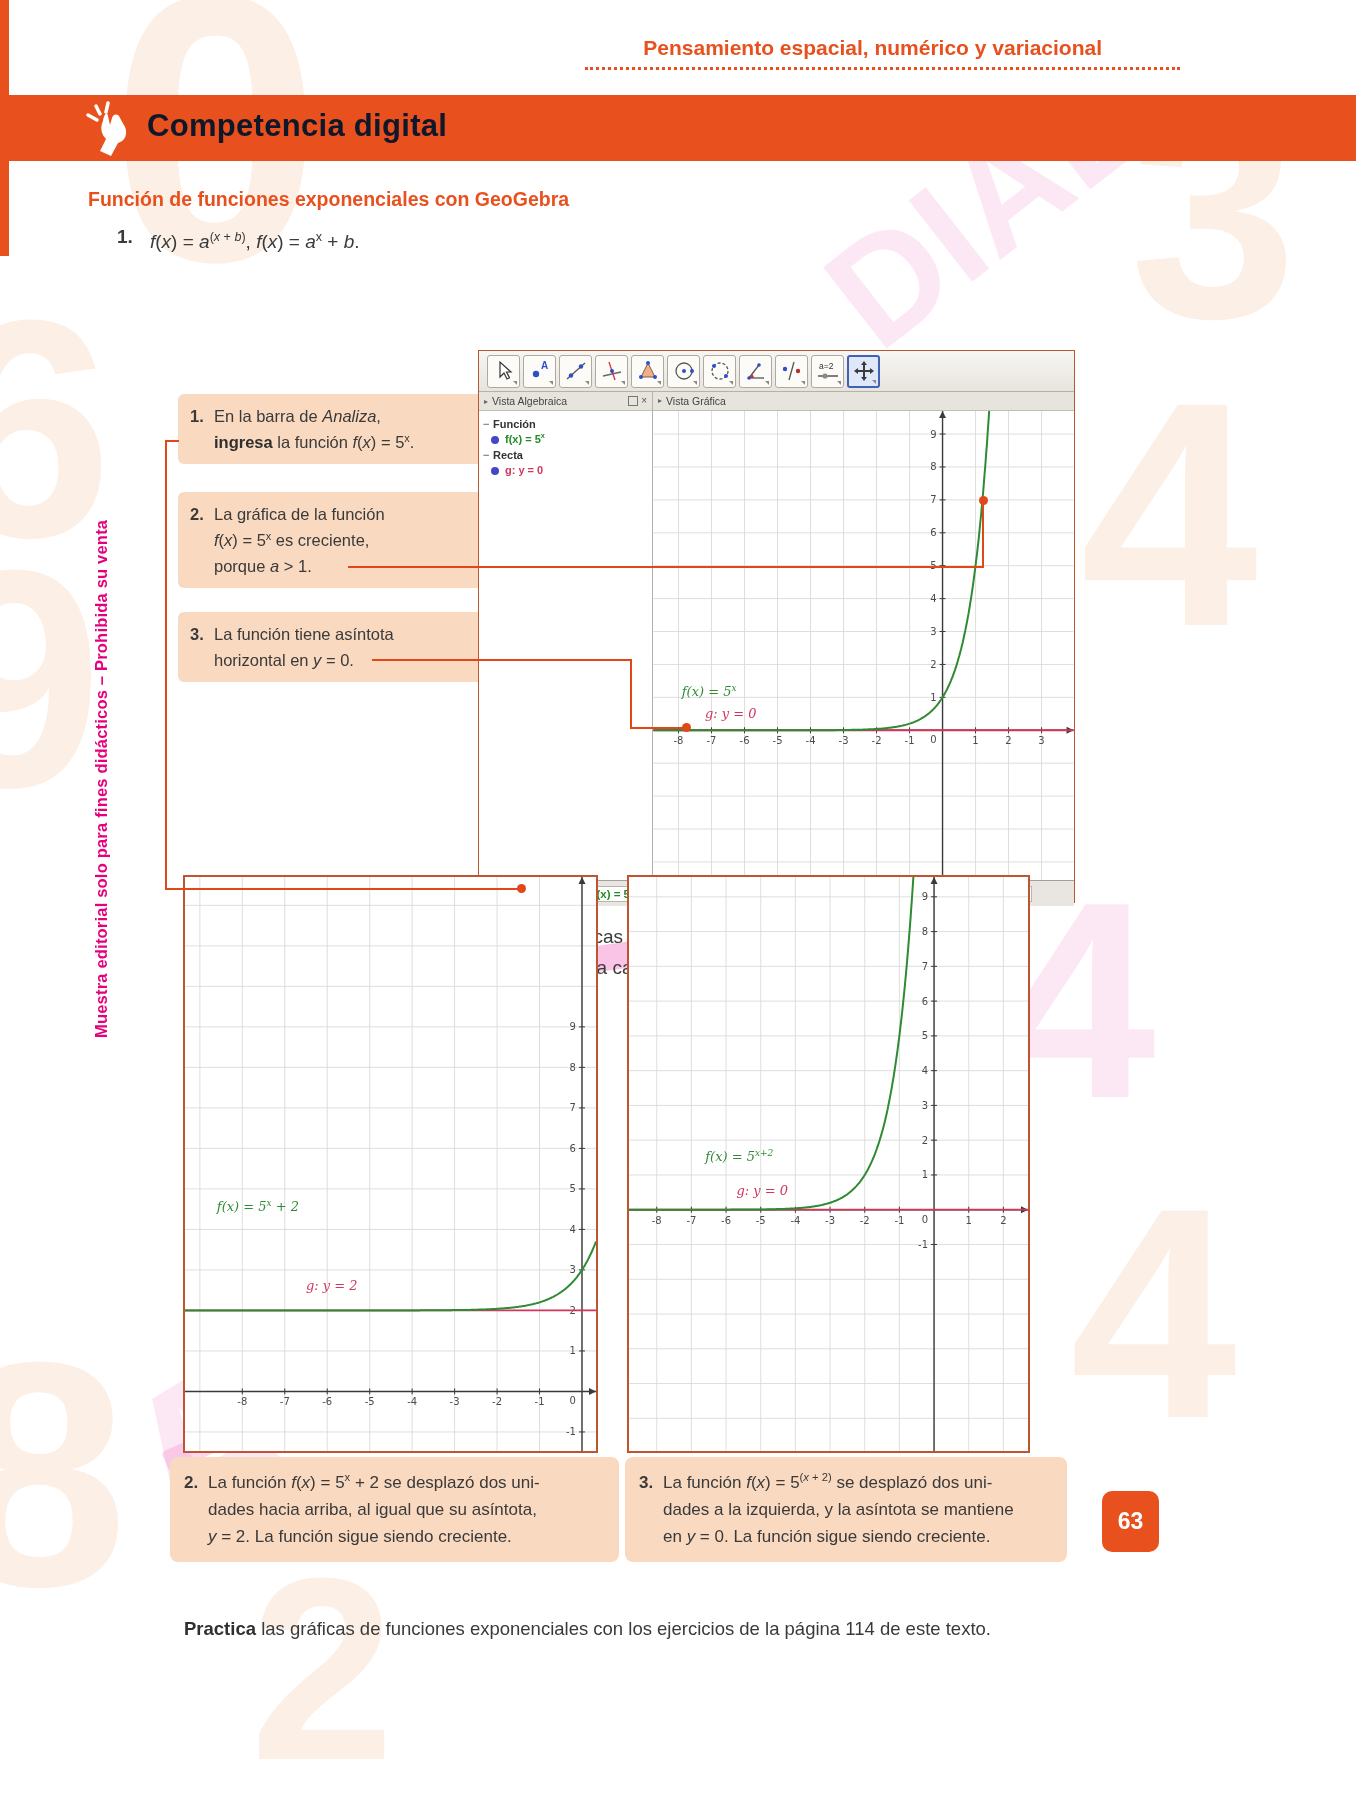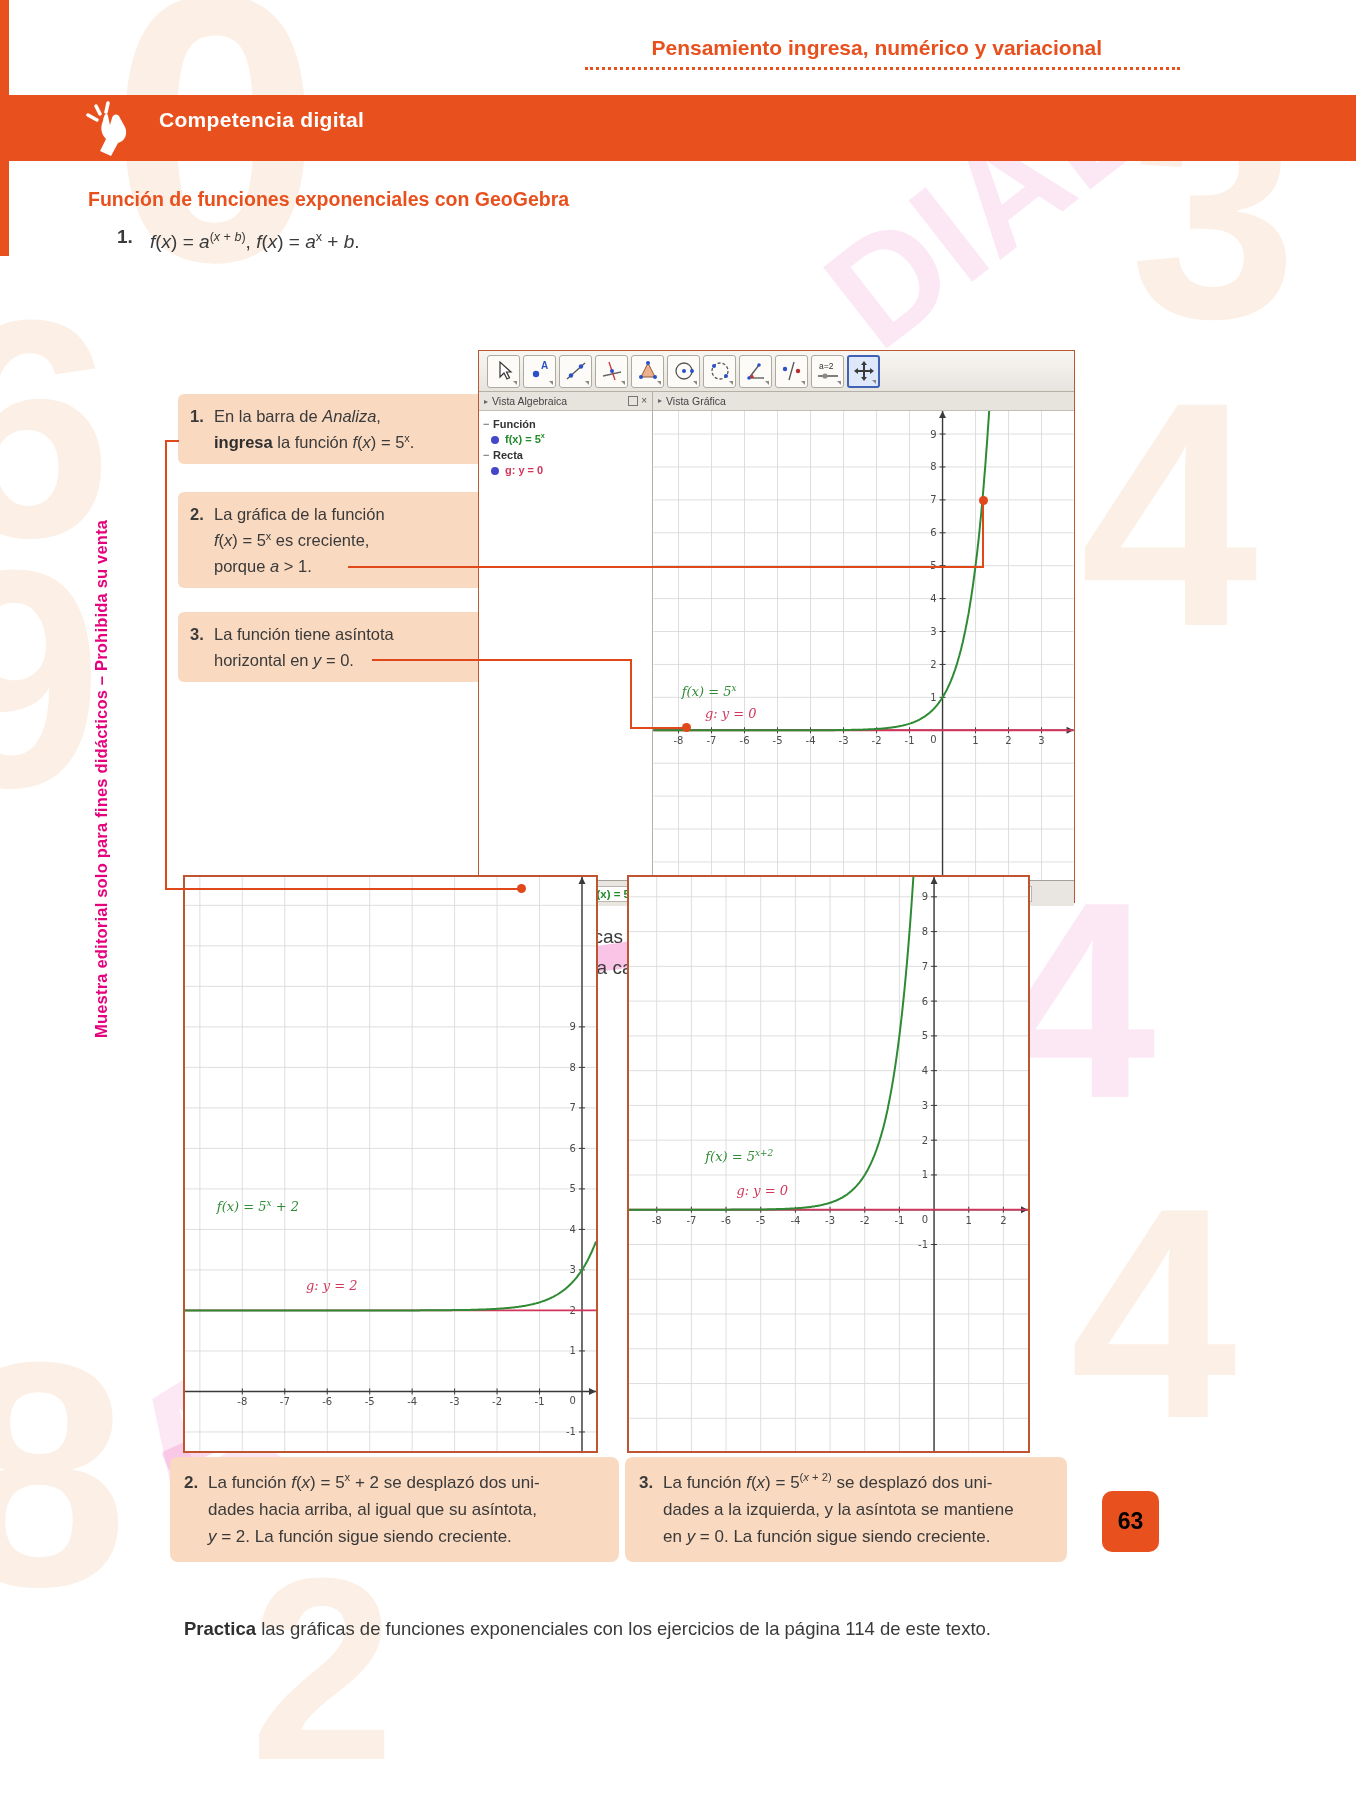--- a/index.html
+++ b/index.html
@@ -12,21 +12,21 @@
   
   .decor{position:absolute;z-index:0;pointer-events:none;font-weight:bold;}
   .cream{color:#fcefe5;}
   .pinkwm{color:rgba(238,110,190,0.16);}
   .swipe{position:absolute;z-index:0;background:rgba(243,125,200,0.45);border-radius:4px;}
   
   #left-strip{left:0;top:0;width:9px;height:256px;background:#e8501e;z-index:2;}
   #header-title{left:585px;top:36px;width:595px;text-align:right;padding-right:78px;padding-bottom:7px;
     border-bottom:3px dotted #e8501e;color:#e8501e;font-size:21px;font-weight:bold;z-index:2;box-sizing:border-box;}
   #banner{left:0;top:95px;width:1356px;height:66px;background:#e8501e;z-index:2;}
-  #banner-title{position:absolute;left:147px;top:13px;color:#ffffff;font-size:21px;font-weight:bold;letter-spacing:.3px;margin-left:12px;}
+  #banner-title{position:absolute;left:147px;top:13px;color:#0f172a;font-size:31px;font-weight:bold;letter-spacing:.3px;}
   
   #section-heading{left:88px;top:188px;font-size:19.5px;font-weight:bold;color:#e8501e;z-index:2;}
   #item1-num{left:117px;top:226px;font-size:19px;font-weight:bold;z-index:2;}
   #item1{left:150px;top:226px;width:930px;font-size:19px;line-height:31px;z-index:2;}
   
   .callout{background:#f9d9c0;border-radius:6px;padding:9px 12px 9px 12px;font-size:16.5px;line-height:26px;z-index:2;}
   .co-wrap{position:relative;padding-left:24px;}
   .co-num{position:absolute;left:0;top:0;font-weight:bold;}
   #co1{left:178px;top:394px;width:284px;}
   #co2{left:178px;top:492px;width:284px;}
@@ -64,21 +64,21 @@
   #gg-input .field{margin-left:6px;background:#fff;border:1px solid #b9b5ac;padding:1px 8px;min-width:430px;
      font-weight:bold;font-size:11.5px;}
   
   .graphbox{border:2px solid #bf5430;background:#fff;z-index:2;box-sizing:border-box;}
   #graph-left{left:183px;top:875px;width:415px;height:578px;}
   #graph-right{left:627px;top:875px;width:403px;height:578px;}
   
   #traza{left:473px;top:921px;width:586px;font-size:19px;line-height:31px;z-index:2;}
   #practica{left:184px;top:1618px;width:940px;font-size:18.5px;z-index:2;}
   #page-badge{left:1102px;top:1491px;width:57px;height:61px;background:#e8501e;border-radius:10px;
-     color:#000000;font-size:23px;font-weight:bold;display:flex;align-items:center;justify-content:center;z-index:2;}
+     color:#ffffff;font-size:23px;font-weight:bold;display:flex;align-items:center;justify-content:center;z-index:2;}
   #side-notice{left:92px;top:518px;height:520px;writing-mode:vertical-rl;transform:rotate(180deg);
      font-size:16.5px;font-weight:bold;z-index:2;letter-spacing:.2px;}
 </style>
 </head>
 <body>
 
 <div id="page">
 
   <div class="decor cream" style="left:110px;top:-90px;font-size:380px;">0</div>
   <div class="decor cream" style="left:-60px;top:250px;font-size:310px;">6</div>
@@ -89,21 +89,21 @@
   <div class="decor cream" style="left:1070px;top:1140px;font-size:300px;">4</div>
   <div class="decor cream" style="left:250px;top:1520px;font-size:260px;">2</div>
   <div class="decor pinkwm" style="left:810px;top:120px;font-size:150px;transform:rotate(-38deg);">DIAL</div>
   <div class="decor pinkwm" style="left:130px;top:1330px;font-size:210px;transform:rotate(-32deg);">A</div>
   <div class="decor pinkwm" style="left:1000px;top:840px;font-size:280px;">4</div>
   <div class="swipe" style="left:470px;top:952px;width:170px;height:26px;transform:rotate(-8deg);"></div>
   <div class="swipe" style="left:160px;top:1425px;width:130px;height:22px;transform:rotate(-24deg);background:rgba(243,125,200,0.30);"></div>
   <div class="swipe" style="left:560px;top:840px;width:60px;height:40px;transform:rotate(28deg);background:rgba(243,125,200,0.22);"></div>
 
   <div id="left-strip" class="abs"></div>
-  <div id="header-title" class="abs">Pensamiento ingresa, numérico y variacional</div>
+  <div id="header-title" class="abs">Pensamiento espacial, numérico y variacional</div>
 
   <div id="banner" class="abs">
     <svg class="abs" style="left:84px;top:6px;" width="52" height="56" viewBox="0 0 52 56">
       <g stroke="#fff" stroke-width="3.5" stroke-linecap="round">
         <line x1="12" y1="5" x2="16" y2="13"></line>
         <line x1="4" y1="14" x2="13" y2="19"></line>
         <line x1="24" y1="2" x2="22" y2="11"></line>
       </g>
       <path d="M19 20 C16 26 17 33 22 38 L16 50 L27 55 L34 42 C41 40 44 33 41 26 L36 17 C34 12 29 13 28 17 L26 24 L24 15 C23 10 20 13 19 20 Z" fill="#ffffff"></path>
     </svg>

